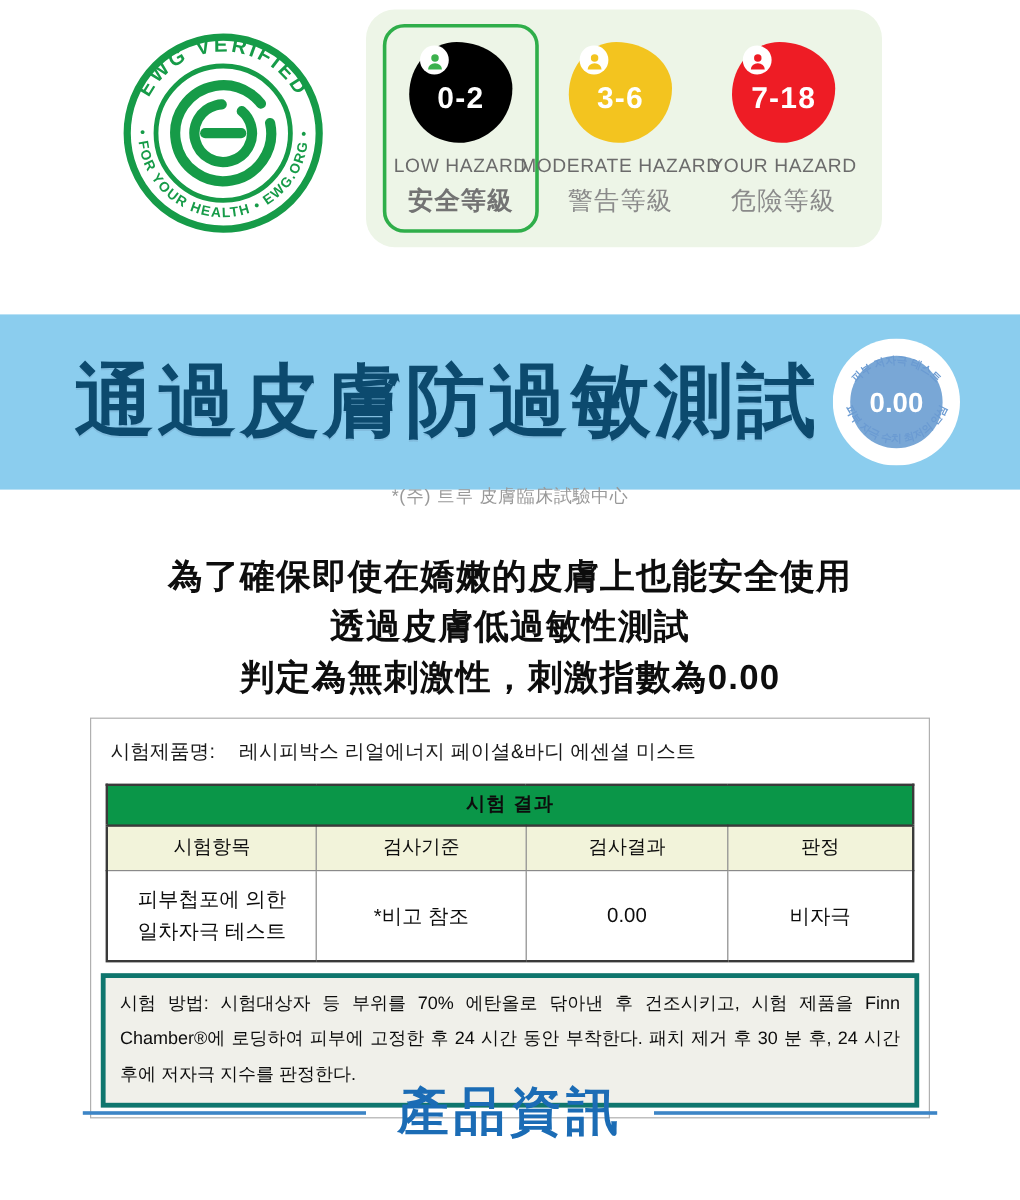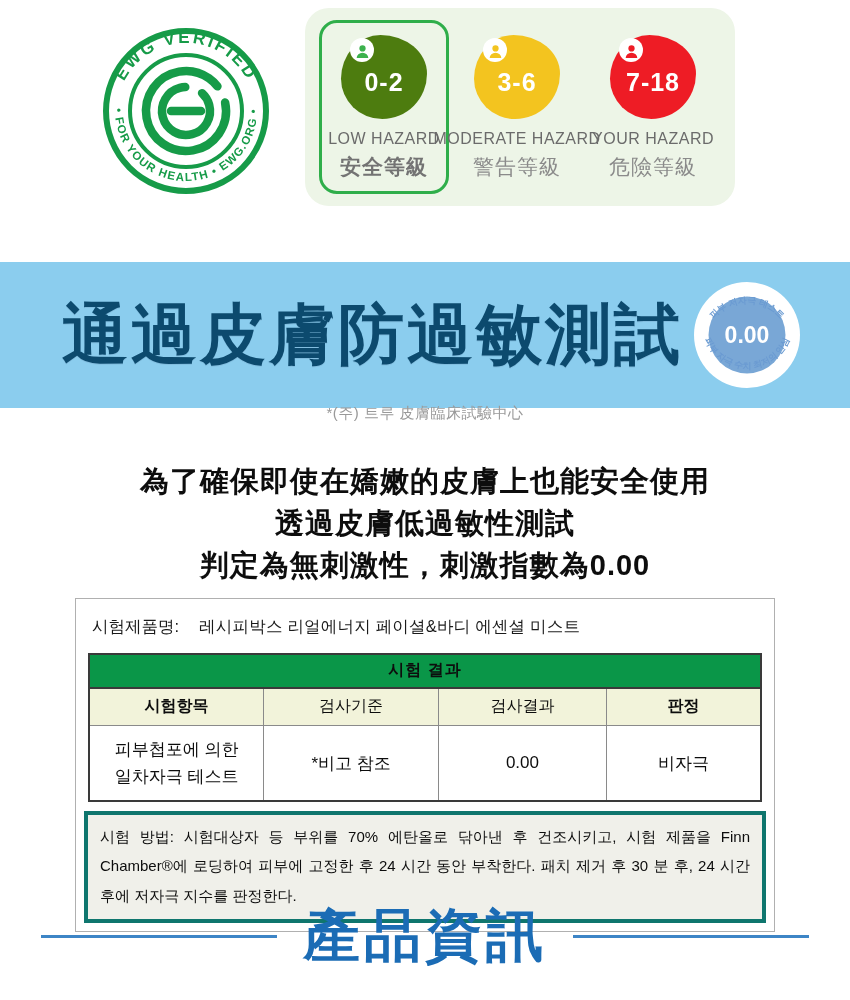--- a/index.html
+++ b/index.html
@@ -13,21 +13,21 @@
   
   .hazard-panel { position:absolute; left:305px; top:8px; width:430px; height:198px;
     background:#edf5e7; border-radius:24px; display:flex; justify-content:space-between;
     align-items:center; padding:10px 14px; }
   .level { width:136px; display:flex; flex-direction:column; align-items:center;
     border:3px solid transparent; border-radius:18px; padding:12px 4px 10px; }
   .level.selected { border-color:#2fae4a; background:#edf5e7; }
   .blob { position:relative; width:86px; height:84px; display:flex; align-items:center;
     justify-content:center; margin-bottom:9px;
     border-radius:46% 54% 52% 48% / 52% 46% 54% 48%; }
-  .blob.green { background:#4d7c0f; }
+  .blob.green { background:#000000; }
   .blob.yellow { background:#f3c41f; }
   .blob.red { background:#ee1c25; }
   .blob .score-range { color:#fff; font-weight:bold; font-size:25px; letter-spacing:1px; padding-top:10px; }
   .mini-icon { position:absolute; top:3px; left:9px; width:24px; height:24px; background:#fff;
     border-radius:50%; display:flex; align-items:center; justify-content:center; overflow:hidden; }
   .mini-icon svg { width:17px; height:17px; margin-top:3px; }
   .blob.green .mini-icon svg { color:#3cb14d; }
   .blob.yellow .mini-icon svg { color:#f3c41f; }
   .blob.red .mini-icon svg { color:#ee1c25; }
   .level-en { font-size:16px; color:#6b6b6b; letter-spacing:0.5px; white-space:nowrap; margin-top:2px; }
@@ -53,34 +53,34 @@
   .product-row { display:flex; align-items:flex-start; padding:7px 8px 15px; font-size:16.5px; color:#1a1a1a; }
   .product-label { margin-right:20px; }
   .product-name { letter-spacing:0.2px; }
   table.results { width:calc(100% - 8px); margin:0 4px; border-collapse:collapse;
     border:2px solid #3a3a3a; }
   table.results td { text-align:center; color:#0d0d0d; font-size:16px; }
   td.green-head { background:#0a9648; font-weight:bold; font-size:16.5px; padding:5px 0 6px;
     border-bottom:2px solid #3a3a3a; letter-spacing:1px; }
   tr.subhead td { background:#f2f3da; padding:7px 0 8px; border:1px solid #8a8a8a;
     border-top:none; }
-  tr.subhead td.b { font-weight:bold; }
+  tr.subhead td.b { font-weight:normal; }
   tr.datarow td { background:#fff; border:1px solid #8a8a8a; border-bottom:2px solid #3a3a3a;
     padding:10px 0; font-size:17px; }
   .item-cell div { line-height:27px; }
   .method-note { margin-top:9px; background:#f0f0ea; border:4px solid #0f766e;
     padding:7px 12px 9px; font-size:15px; line-height:1.95; color:#0d0d0d; text-align:justify; }
 
   
   .section-head { position:absolute; left:0; top:898px; width:100%; display:flex;
     align-items:center; justify-content:center; }
   .rule { width:236px; height:3px; background:#3d85c6; }
   .rule.left { margin-right:26px; }
   .rule.right { margin-left:26px; }
-  .section-title { color:#1b6cb5; font-size:57px; font-weight:900; letter-spacing:4px; white-space:nowrap; }
+  .section-title { color:#1b6cb5; font-size:43px; font-weight:900; letter-spacing:4px; white-space:nowrap; }
 </style>
 </head>
 <body>
 
 <div class="page">
 
   <div class="stamp">
     <svg viewBox="0 0 170 170" width="170" height="170">
       <defs>
         <path id="stampTop" d="M 16,86 A 69,69 0 0 1 154,86" fill="none"></path>

